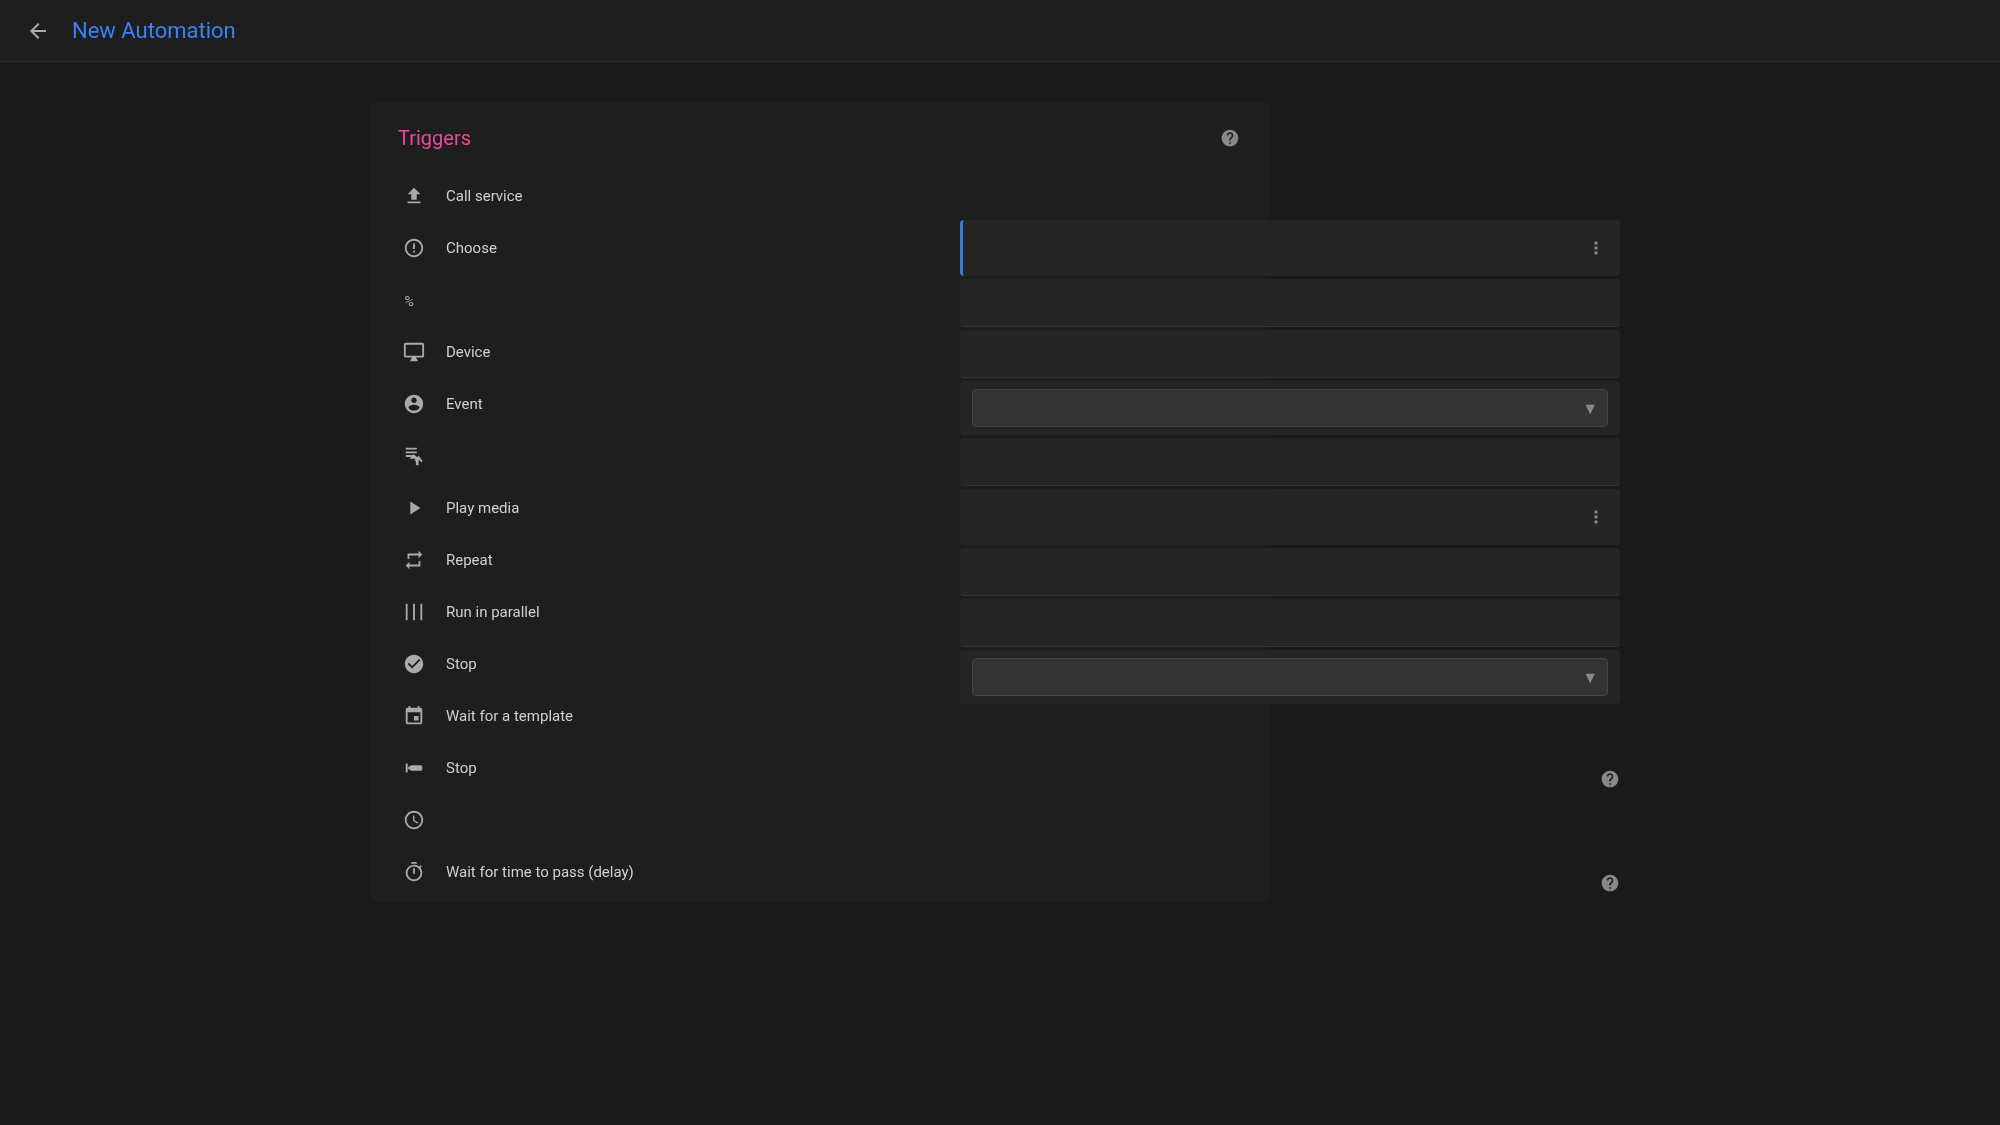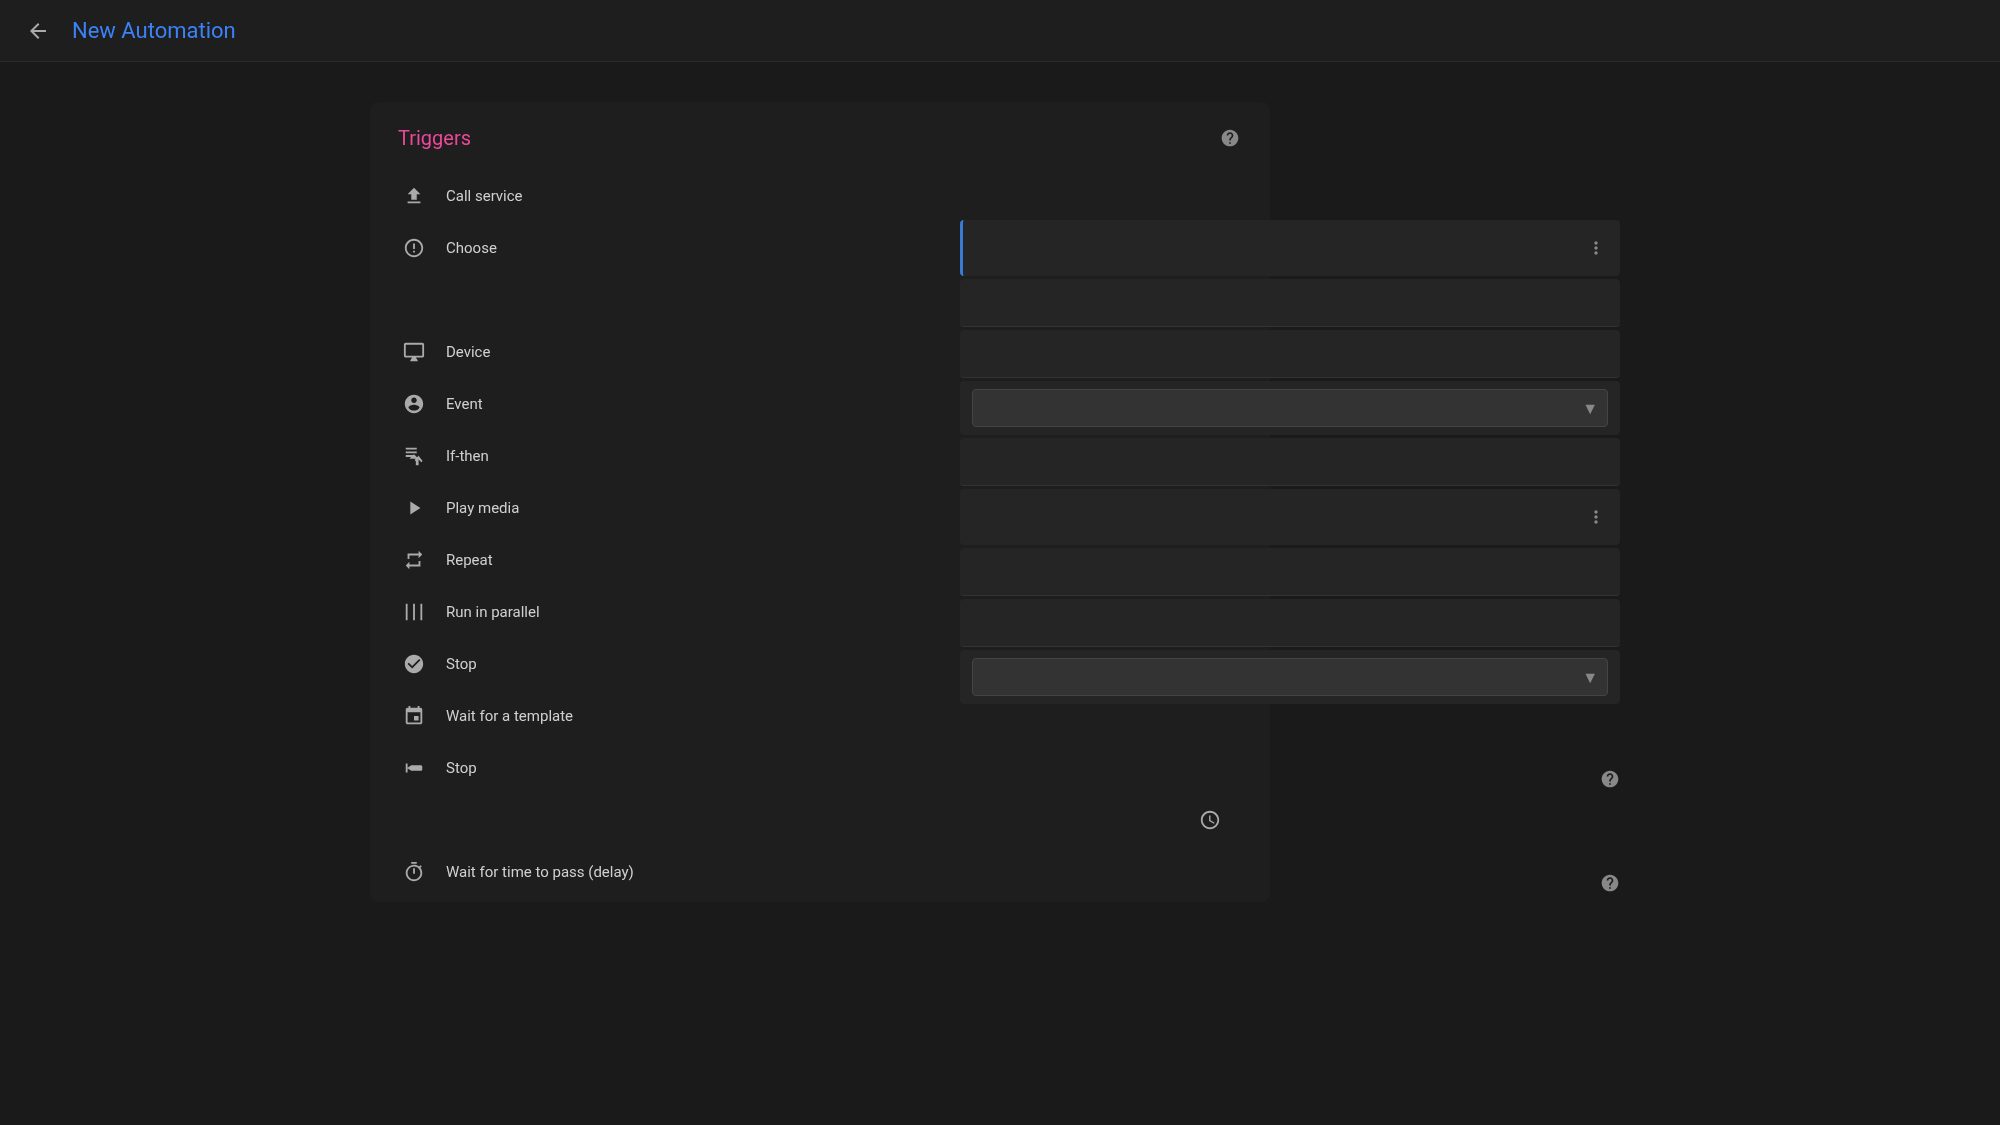--- a/index.html
+++ b/index.html
@@ -88,21 +88,20 @@
       padding: 4px 0;
     }
 
     .menu-item {
       display: flex;
       align-items: center;
       padding: 10px 28px;
       cursor: pointer;
       position: relative;
       min-height: 48px;
-      justify-content: flex-end;
     }
 
     .menu-item-icon {
       width: 32px;
       height: 32px;
       display: flex;
       align-items: center;
       justify-content: center;
       margin-right: 16px;
       color: #aaa;
@@ -226,21 +225,20 @@
           </div>
           <span class="menu-item-label">Event</span>
         </li>
 
         <li class="menu-item">
           <div class="menu-item-icon">
             <svg width="22" height="22" viewBox="0 0 24 24" fill="currentColor">
               <path d="M17 15l-5-5-5 5H17zM15 3H3v2h12V3zm0 4H3v2h12V7zm-2 4H3v2h10v-2zm4 10v-5.17l3 3 1.41-1.41L17 11.83l-4.41 4.59L14 17.83V22h3z"></path>
             </svg>
           </div>
-          <span class="menu-item-label">If-then</span>
         </li>
 
         <li class="menu-item">
           <div class="menu-item-icon">
             <svg width="22" height="22" viewBox="0 0 24 24" fill="currentColor">
               <path d="M8 5v14l11-7z"></path>
             </svg>
           </div>
           <span class="menu-item-label">Play media</span>
         </li>

